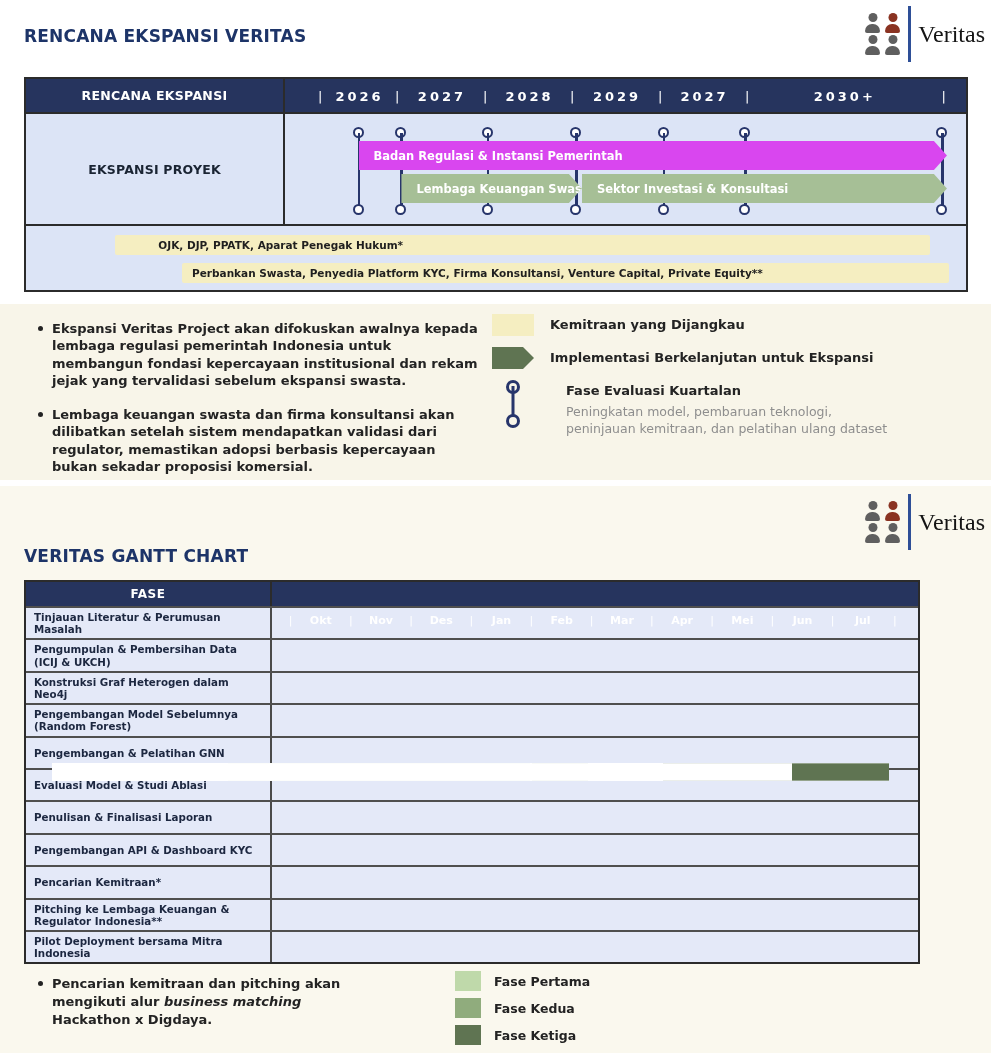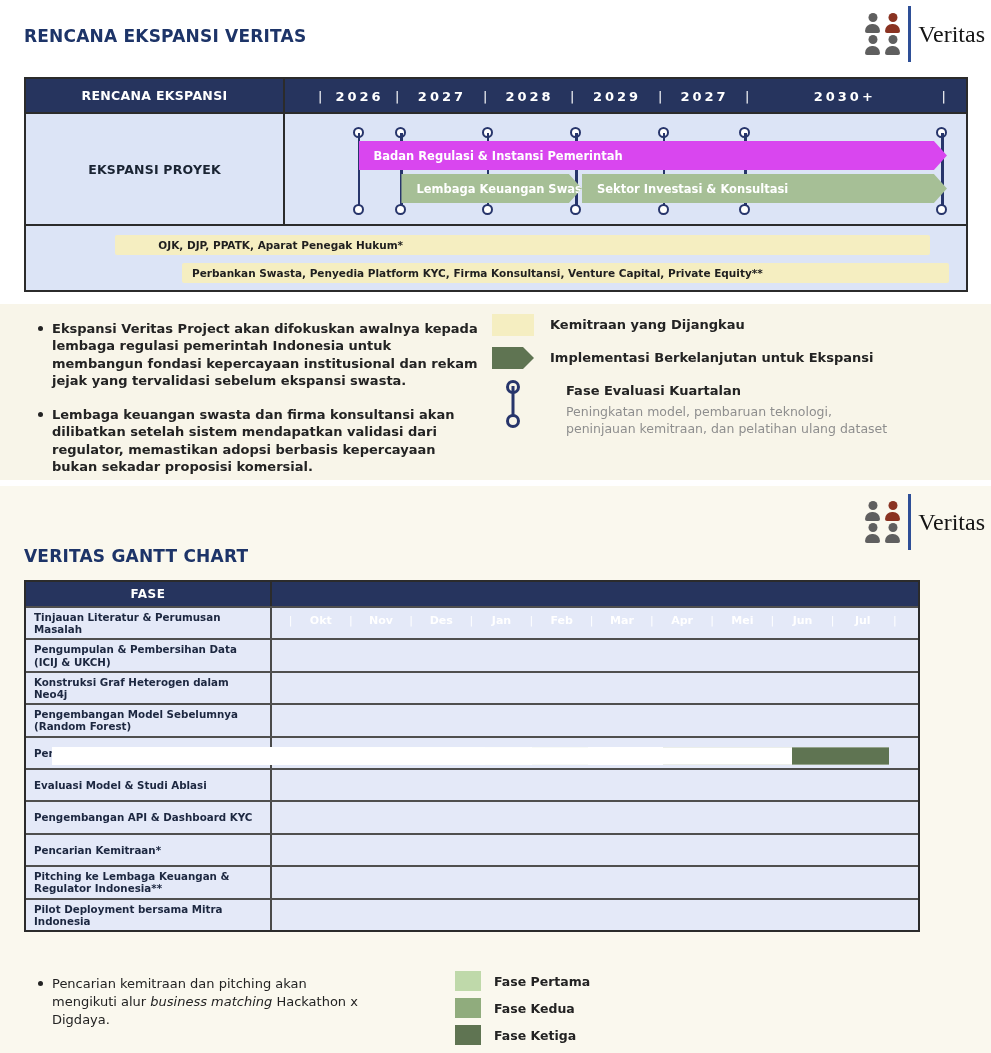--- a/index.html
+++ b/index.html
@@ -88,21 +88,21 @@
   .m { flex:1; text-align:center; position:relative; }
   .m::before { content:"|"; position:absolute; left:-2px; font-weight:400; }
   .months-strip::after { content:"|"; font-weight:400; }
 
   .t2-row { display:flex; height:32.4px; border-top:2px solid #4f4f4f; }
   .t2-row .t2-label { display:flex; align-items:center; padding:0 8px; font-size:10.3px; font-weight:700; color:#1c2740; line-height:1.18; }
   .track { position:absolute; left:2.9%; width:93.8%; top:50%; transform:translateY(-50%); height:17px; background:#ffffff; }
   .gbar { position:absolute; top:0; height:100%; }
   .ph1 { background:#bfd9aa; } .ph2 { background:#90ac7d; } .ph3 { background:#5f7452; }
 
-  .g-bullet { position:absolute; left:38px; top:489px; width:336px; display:flex; gap:9px; font-size:13px; font-weight:400; color:#232323; line-height:1.38; }
+  .g-bullet { position:absolute; left:38px; top:489px; width:336px; display:flex; gap:9px; font-size:13px; font-weight:700; color:#232323; line-height:1.38; }
   .g-bullet .it { font-style:italic; }
   .legend2 { position:absolute; left:455px; top:485px; }
   .lg2-item { display:flex; align-items:center; gap:13px; margin-bottom:7px; }
   .sw2 { flex:none; width:26px; height:20px; }
   .lg2-label { font-size:12.5px; font-weight:700; color:#232323; }
 </style>
 </head>
 <body>
 
 <div class="page">
@@ -294,20 +294,28 @@
       </div>
       <div class="t2-row">
         <div class="t2-label">Evaluasi Model &amp; Studi Ablasi</div>
         <div class="t2-cell">
             <div class="track">
               <div class="gbar ph1" style="left: 51.8%; width: 5.4%;"></div>
             </div>
           </div>
       </div>
       <div class="t2-row">
+        <div class="t2-label">Penulisan &amp; Finalisasi Laporan</div>
+        <div class="t2-cell">
+            <div class="track">
+              <div class="gbar ph2" style="left: 21%; width: 36.2%;"></div>
+            </div>
+          </div>
+      </div>
+      <div class="t2-row">
         <div class="t2-label">Pengembangan API &amp; Dashboard KYC</div>
         <div class="t2-cell">
             <div class="track">
               <div class="gbar ph2" style="left: 57.4%; width: 6.7%;"></div>
             </div>
           </div>
       </div>
       <div class="t2-row">
         <div class="t2-label">Pencarian Kemitraan*</div>
         <div class="t2-cell">

